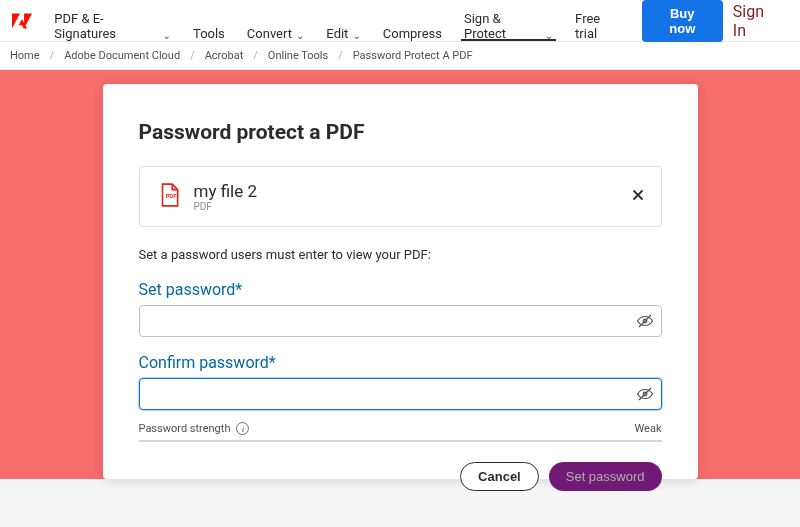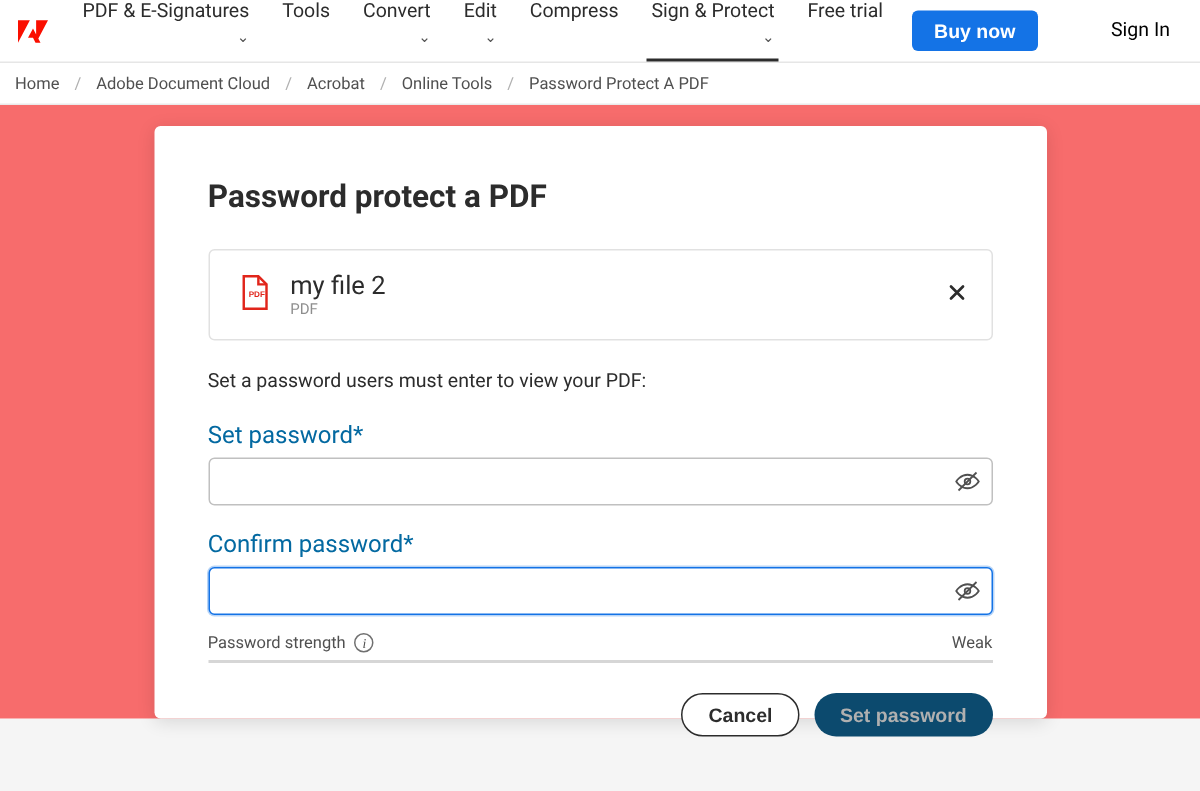--- a/index.html
+++ b/index.html
@@ -38,21 +38,20 @@
     .nav-item {
       display: flex;
       align-items: flex-end;
       gap: 4px;
       padding: 0 11px;
       height: 100%;
       font-size: 13px;
       color: #2c2c2c;
       cursor: pointer;
       position: relative;
-      flex-direction: column;
     }
     .nav-item.active::after {
       content: "";
       position: absolute;
       left: 8px; right: 8px; bottom: 0;
       height: 2px;
       background: #2c2c2c;
     }
     .nav-item .chev { font-size: 10px; color: #505050; }
     .buy-btn {
@@ -61,22 +60,22 @@
       border: none;
       border-radius: 4px;
       font-size: 13px;
       font-weight: 600;
       padding: 6px 15px;
       margin-left: 8px;
       cursor: pointer;
     }
     .spacer { flex: 1; }
     .signin {
-      font-size: 13px;
-      color: #000000;
+      font-size: 16px;
+      color: #7f1d1d;
       padding: 0 10px;
       cursor: pointer;
     }
     
     .breadcrumb {
       display: flex;
       align-items: center;
       gap: 10px;
       height: 28px;
       padding: 0 10px;
@@ -214,24 +213,24 @@
       background: #fff;
       border: 1.5px solid #2c2c2c;
       color: #2c2c2c;
       font-weight: 600;
       font-size: 13px;
       border-radius: 16px;
       padding: 6px 17px;
       cursor: pointer;
     }
     .btn-primary-disabled {
-      background: #0c4a6e;
+      background: #701a75;
       border: none;
       color: #b0b0b0;
-      font-weight: 700;
+      font-weight: 400;
       font-size: 13px;
       border-radius: 16px;
       padding: 7px 17px;
       cursor: default;
     }
   </style>
 </head>
 <body>
 
 <div class="topnav">

